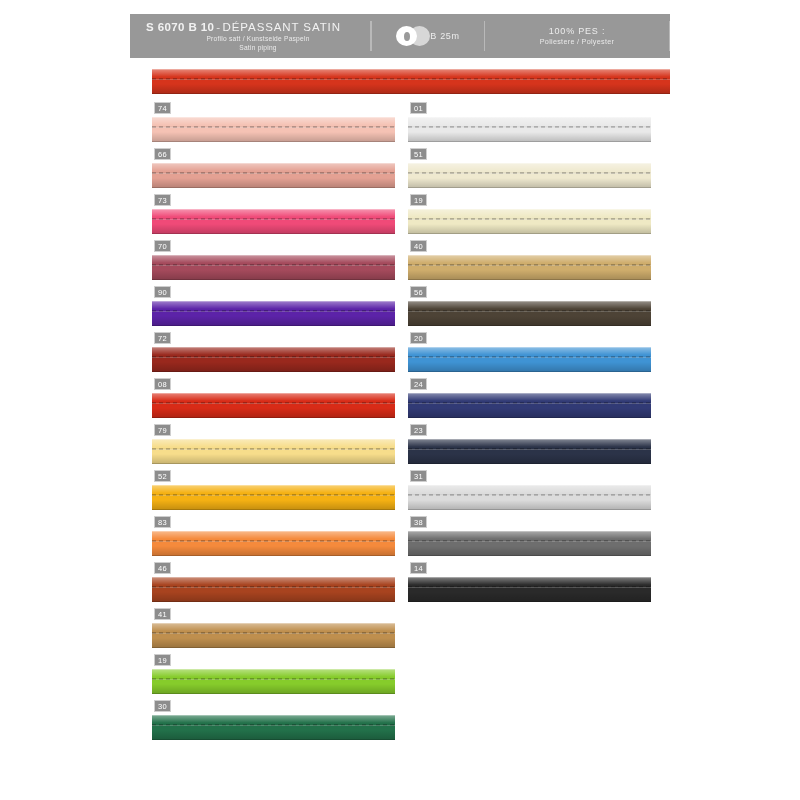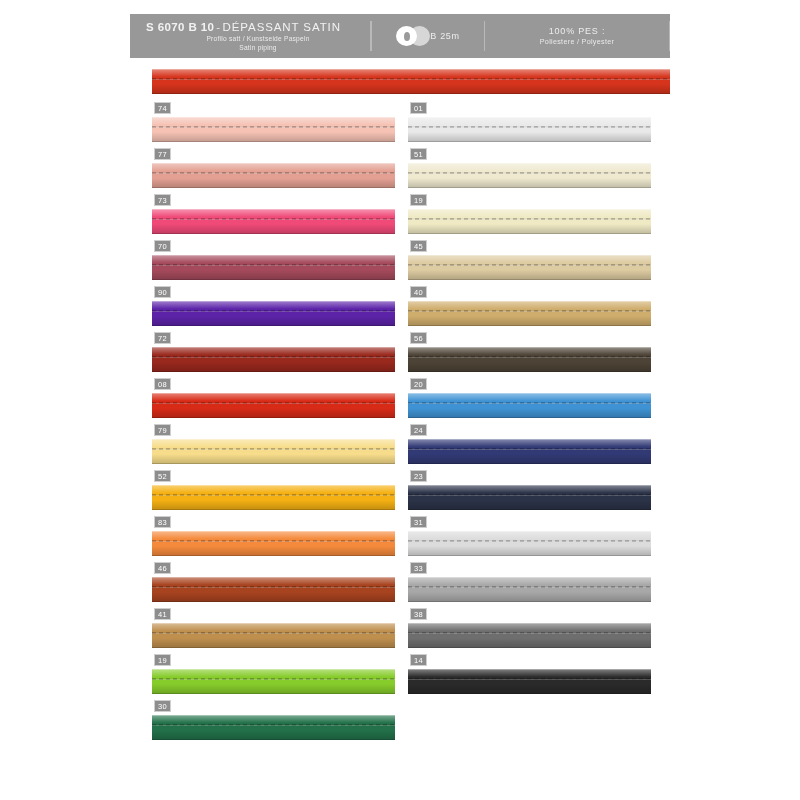--- a/index.html
+++ b/index.html
@@ -224,21 +224,21 @@
               <div class="hl"></div>
               <div class="sh"></div>
               <div class="stitch"></div>
               <div class="stitch2"></div>
               <div class="edge-t"></div>
               <div class="edge-b"></div>
             </div>
           </div>
         </div>
         <div class="cell">
-          <div class="tag">77</div>
+          <div class="tag">66</div>
           <div class="swatch">
             <div class="ribbon">
               <div class="body" style="background: rgb(228, 161, 147);"></div>
               <div class="hl"></div>
               <div class="sh"></div>
               <div class="stitch"></div>
               <div class="stitch2"></div>
               <div class="edge-t"></div>
               <div class="edge-b"></div>
             </div>
@@ -450,34 +450,20 @@
               <div class="hl"></div>
               <div class="sh"></div>
               <div class="stitch"></div>
               <div class="stitch2"></div>
               <div class="edge-t"></div>
               <div class="edge-b"></div>
             </div>
           </div>
         </div>
         <div class="cell">
-          <div class="tag">45</div>
-          <div class="swatch">
-            <div class="ribbon">
-              <div class="body" style="background: rgb(221, 203, 161);"></div>
-              <div class="hl"></div>
-              <div class="sh"></div>
-              <div class="stitch"></div>
-              <div class="stitch2"></div>
-              <div class="edge-t"></div>
-              <div class="edge-b"></div>
-            </div>
-          </div>
-        </div>
-        <div class="cell">
           <div class="tag">40</div>
           <div class="swatch">
             <div class="ribbon">
               <div class="body" style="background: rgb(207, 173, 108);"></div>
               <div class="hl"></div>
               <div class="sh"></div>
               <div class="stitch"></div>
               <div class="stitch2"></div>
               <div class="edge-t"></div>
               <div class="edge-b"></div>
@@ -538,34 +524,20 @@
               <div class="edge-t"></div>
               <div class="edge-b"></div>
             </div>
           </div>
         </div>
         <div class="cell">
           <div class="tag">31</div>
           <div class="swatch">
             <div class="ribbon">
               <div class="body" style="background: rgb(220, 220, 220);"></div>
-              <div class="hl"></div>
-              <div class="sh"></div>
-              <div class="stitch"></div>
-              <div class="stitch2"></div>
-              <div class="edge-t"></div>
-              <div class="edge-b"></div>
-            </div>
-          </div>
-        </div>
-        <div class="cell">
-          <div class="tag">33</div>
-          <div class="swatch">
-            <div class="ribbon">
-              <div class="body" style="background: rgb(168, 168, 168);"></div>
               <div class="hl"></div>
               <div class="sh"></div>
               <div class="stitch"></div>
               <div class="stitch2"></div>
               <div class="edge-t"></div>
               <div class="edge-b"></div>
             </div>
           </div>
         </div>
         <div class="cell">

